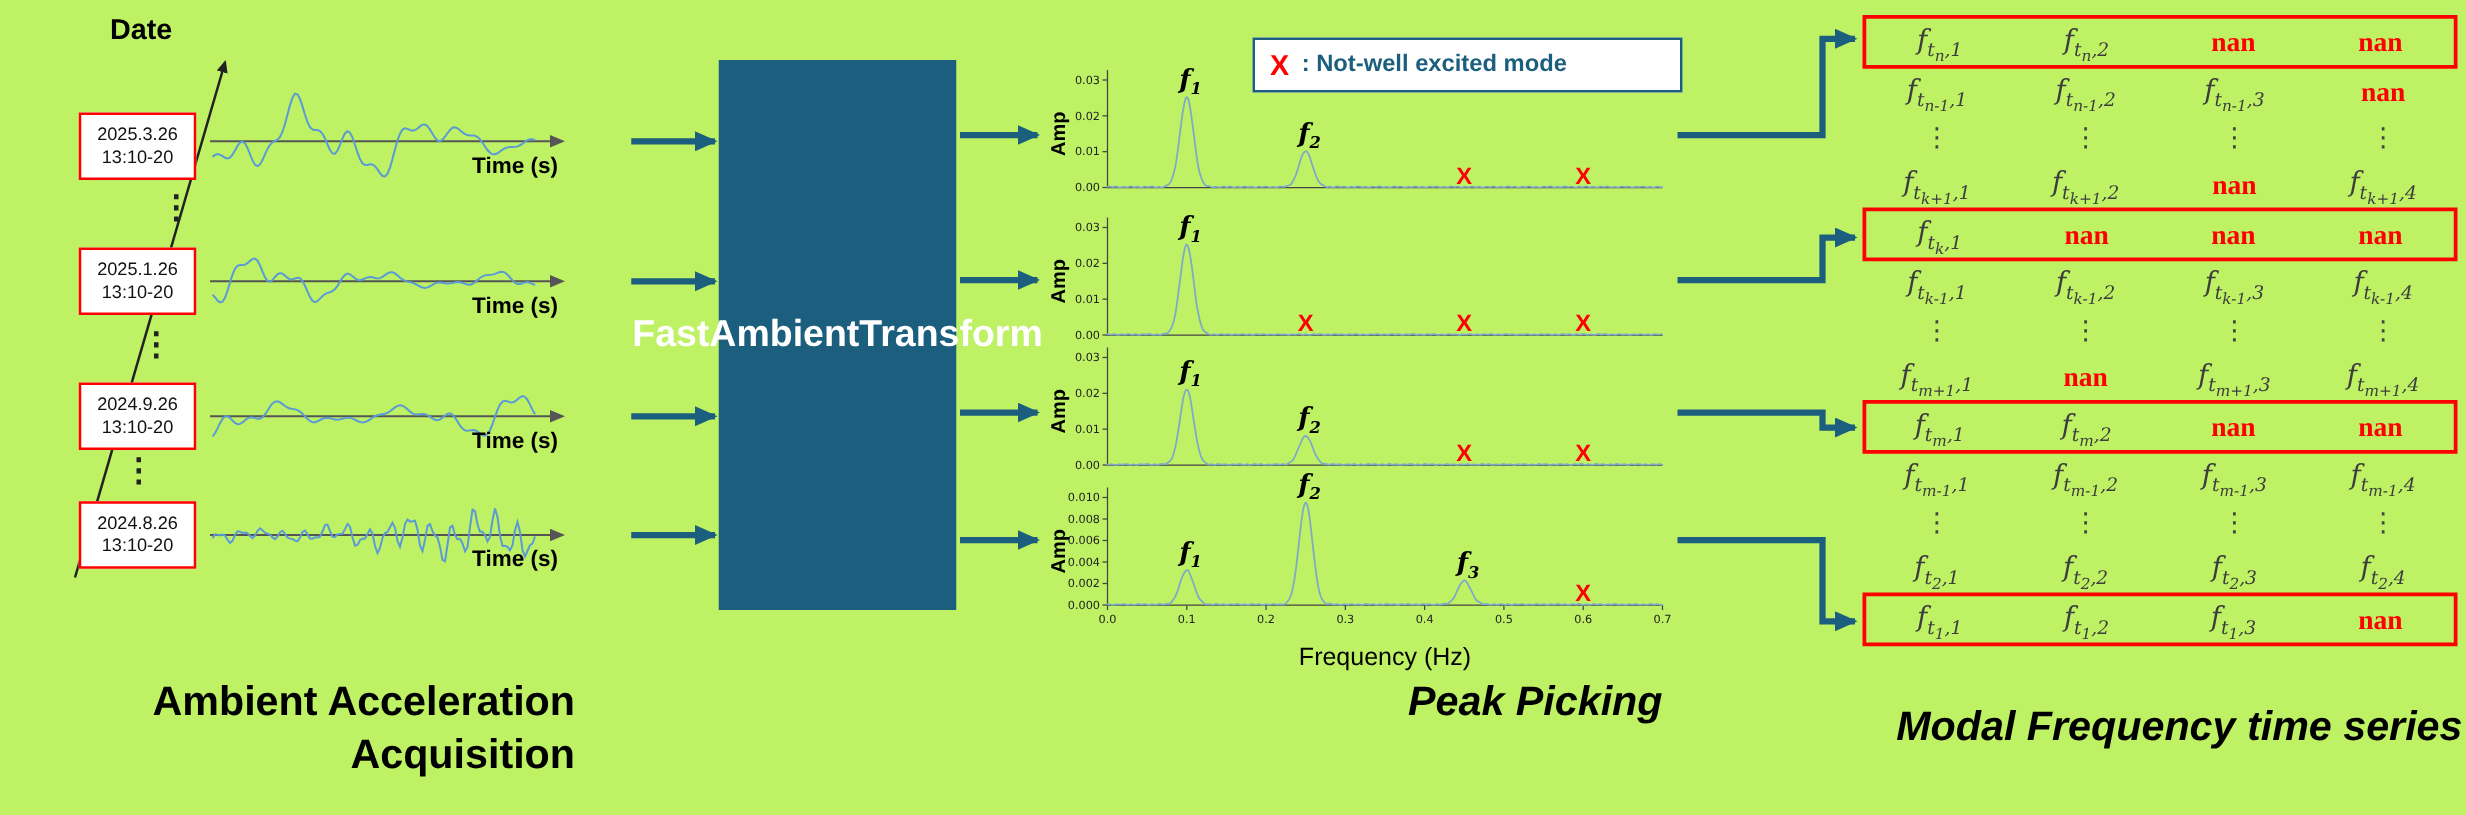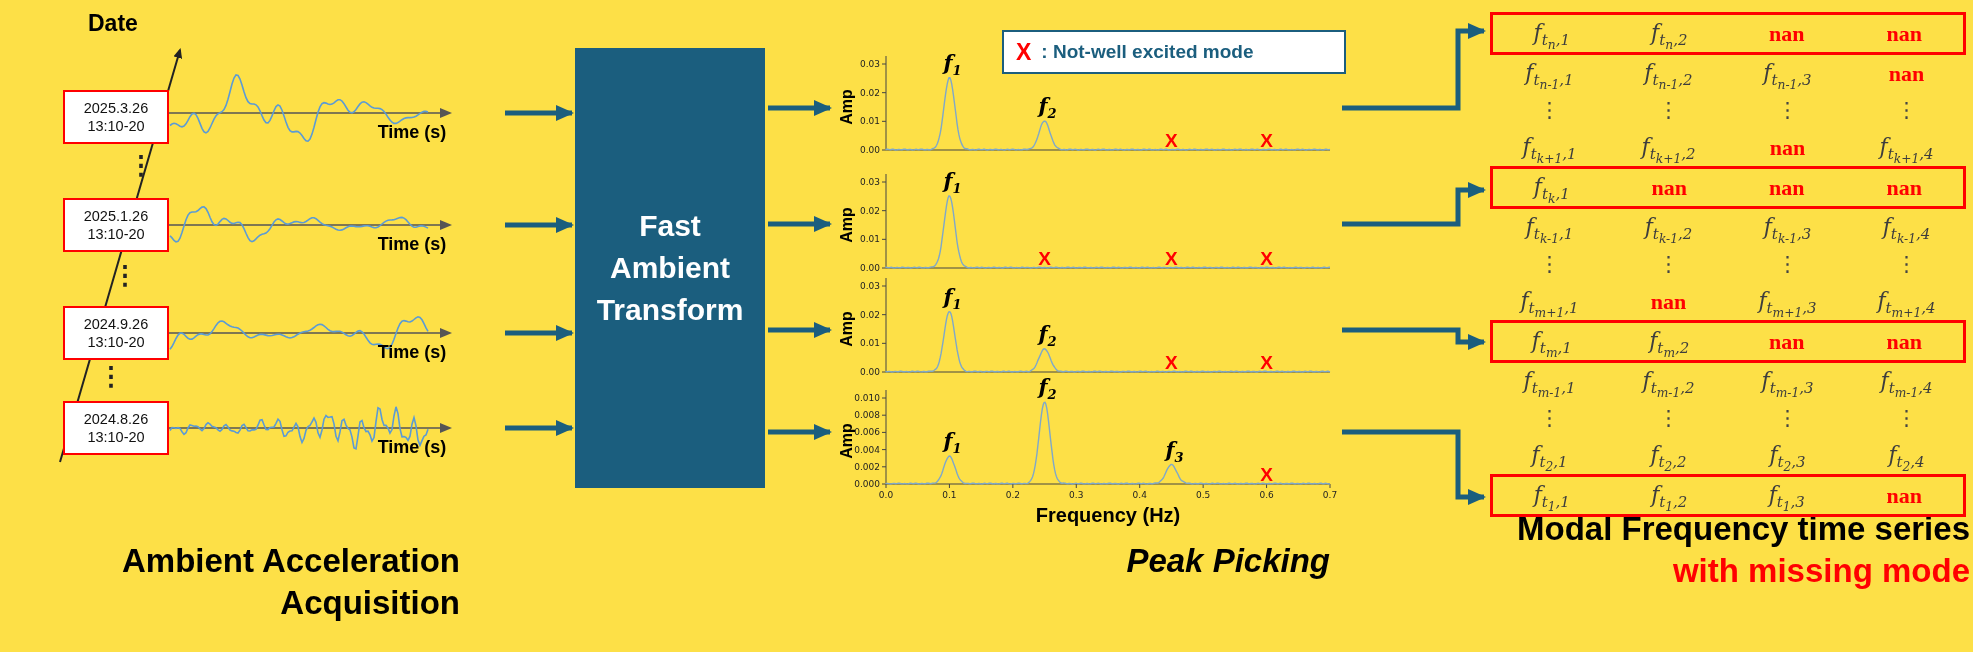--- a/index.html
+++ b/index.html
@@ -1,38 +1,38 @@
 <!DOCTYPE html>
 <html style="--teal: #1B5E7E; --wave-blue: #5B9BD5; --spectrum-blue: #7FA8C9; --red: #FF0000; --table-text: #3D3D3D;"><head>
 <meta charset="utf-8">
 <style>
   :root{ --teal:#1B5E7E; --red:#FF0000; --wave-blue:#5B9BD5; --spectrum-blue:#7FA8C9; --table-text:#3D3D3D; }
   html,body{margin:0;padding:0;background:#fff;}
-  #canvas{position:relative;width:1973px;height:652px;background:#fde047;overflow:hidden;
+  #canvas{position:relative;width:1973px;height:652px;background:#bef264;overflow:hidden;
           font-family:"Liberation Sans",sans-serif;}
   #canvas > *{position:absolute;}
   #arrows{left:0;top:0;z-index:3;pointer-events:none;}
   .diag{left:0;top:0;z-index:0;}
   .date-label{left:88px;top:10px;font-size:23px;font-weight:bold;color:#000;z-index:2;}
-  .datebox{left:63px;width:106px;height:54px;border:2.5px solid var(--red,#f00);background:#fff;z-index:2;
+  .datebox{left:63px;width:94px;height:54px;border:2.5px solid var(--red,#f00);background:#fff;z-index:2;
            display:flex;flex-direction:column;justify-content:center;align-items:center;
            font-size:14.5px;line-height:18px;color:#111;box-sizing:border-box;}
   .wave{left:168px;width:285px;height:104px;overflow:visible;z-index:1;}
   .timelabel{left:352px;width:120px;text-align:center;font-size:18px;font-weight:bold;color:#000;z-index:2;}
   .ldots{font-size:26px;font-weight:bold;color:#222;z-index:2;}
   .fftbox{left:575px;top:48px;width:190px;height:440px;background:var(--teal,#1B5E7E);color:#fff;
-          display:flex;flex-direction:column;justify-content:center;align-items:center;
+          display:flex;flex-direction:row;justify-content:center;align-items:center;
           font-size:30px;font-weight:bold;line-height:42px;z-index:1;}
   .legend{left:1002px;top:30px;width:344px;height:44px;border:2.5px solid var(--teal,#1B5E7E);background:#fff;
           display:flex;align-items:center;gap:10px;padding:0 12px;z-index:5;box-sizing:border-box;}
   .lx{color:var(--red,#f00);font-weight:bold;font-size:23px;}
   .lt{color:var(--teal,#1B5E7E);font-weight:bold;font-size:19px;}
   .spec{left:838px;width:500px;height:112px;overflow:visible;z-index:1;}
   #spec-3{height:126px;}
-  .freqlabel{left:908px;top:504px;width:400px;text-align:center;font-size:20px;font-weight:bold;color:#000;}
+  .freqlabel{left:908px;top:515px;width:400px;text-align:center;font-size:20px;font-weight:normal;color:#000;}
   #freq-table{left:1490px;top:12px;width:476px;height:505px;display:flex;flex-direction:column;z-index:2;}
   .trow{flex:1;display:grid;grid-template-columns:repeat(4,1fr);align-items:center;box-sizing:border-box;}
   .trow.boxed{border:3px solid var(--red,#f00);}
   .tcell{font-family:"DejaVu Serif",serif;font-style:italic;font-size:22px;color:var(--table-text,#3D3D3D);
          text-align:center;line-height:1;}
   .tcell sub{font-size:68%;line-height:0;}
   .tcell sub sub{font-size:82%;}
   .tcell.nan{font-style:normal;font-weight:bold;color:var(--red,#f00);font-family:Liberation Serif, serif;}
   .tcell.vd{font-style:normal;color:#444;font-size:21px;}
   .cap{text-align:right;font-weight:bold;font-size:33px;line-height:42px;color:#000;}
@@ -302,18 +302,17 @@
       </div>
     </div>
 
   <div class="cap" style="left:10px;top:540px;width:450px;">
     <div>Ambient Acceleration</div>
     <div>Acquisition</div>
   </div>
   <div class="cap" style="left:890px;top:540px;width:440px;font-style:italic;">
     <div>Peak Picking</div>
   </div>
-  <div class="cap" style="left:1440px;top:508px;width:530px;">
+  <div class="cap" style="left:1440px;top:560px;width:530px;font-style:italic;">
     <div>Modal Frequency time series</div>
-    <div class="redcap">with missing mode</div>
   </div>
 
 </div>
 
 </body></html>

